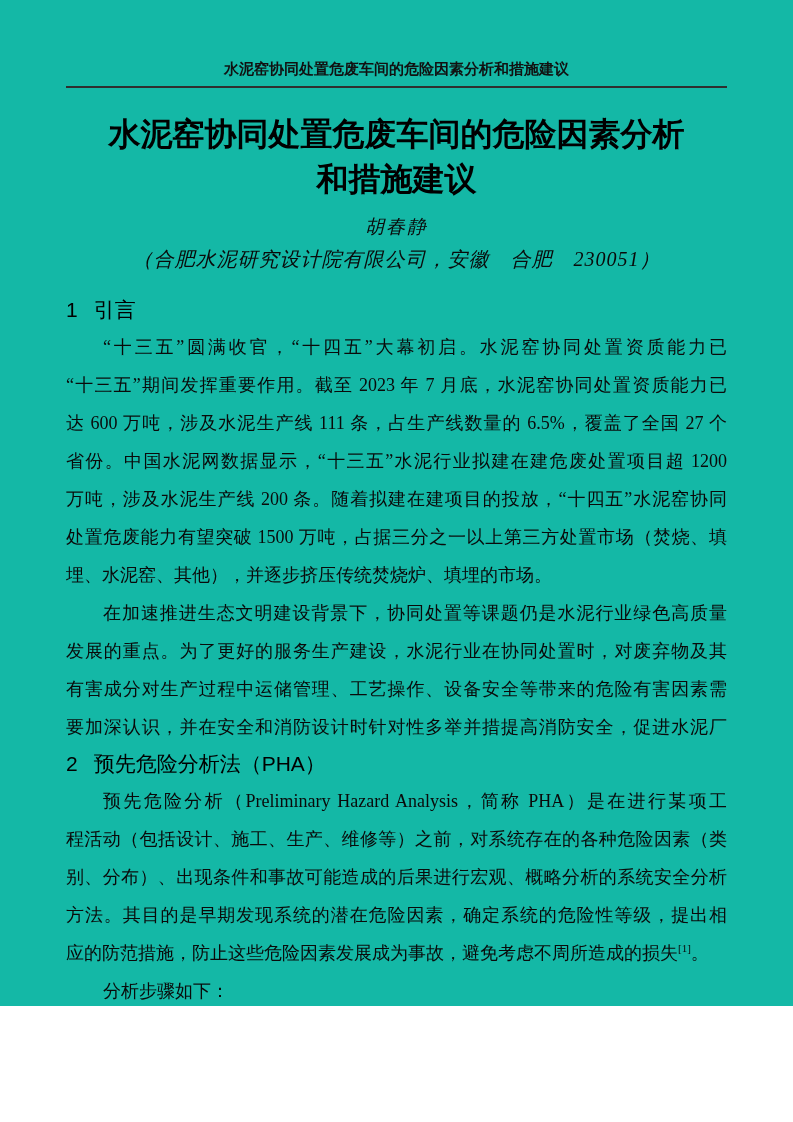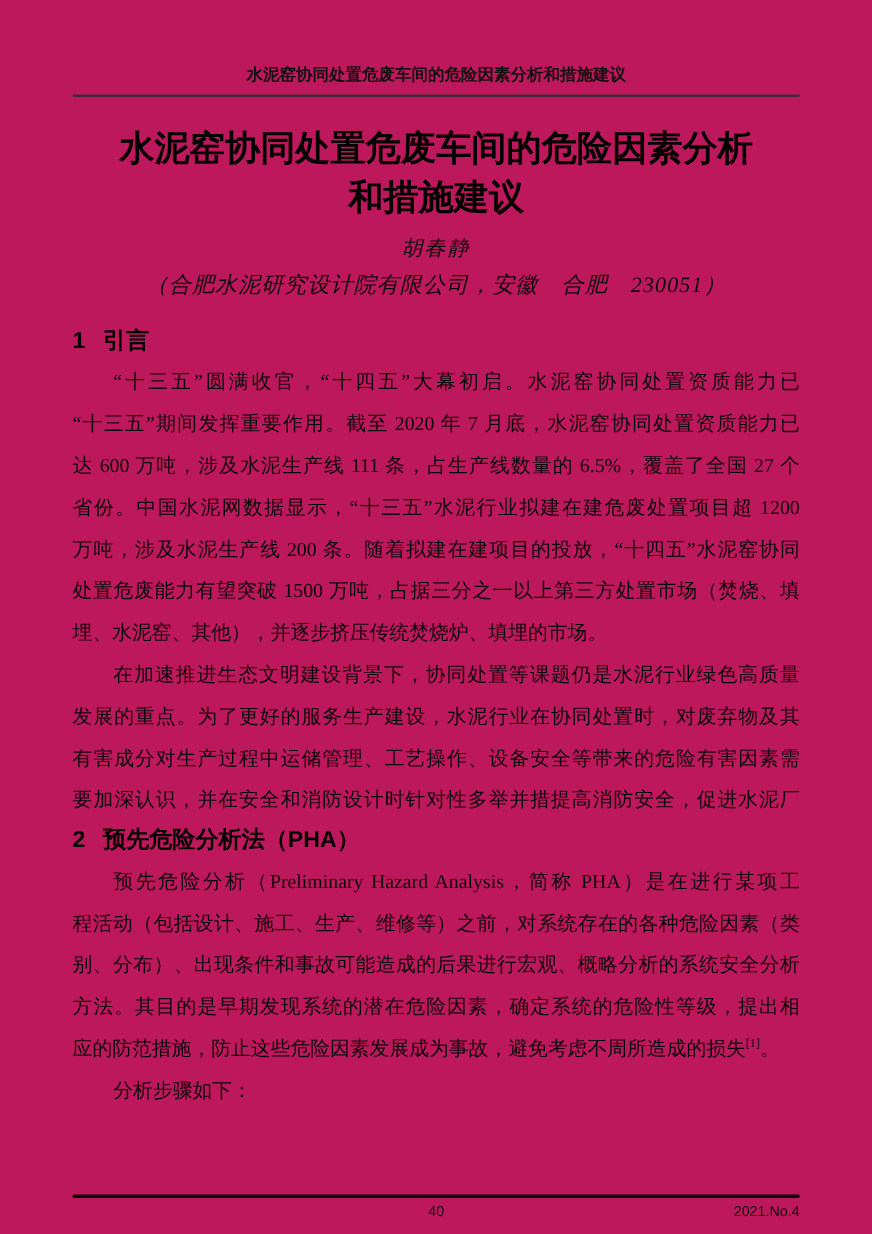--- a/index.html
+++ b/index.html
@@ -3,23 +3,23 @@
 <meta charset="utf-8">
 <style>
   html, body {
     margin: 0;
     padding: 0;
     background: #ffffff;
   }
   .page {
     position: relative;
     width: 793px;
-    height: 1122px;
+    height: 1006px;
     margin: 0 auto;
-    background: #be185d;
+    background: #14b8a6;
     color: #0a0a0a;
     overflow: hidden;
     font-family: "Liberation Serif", "DejaVu Serif", serif;
   }
   .content {
     position: relative;
     width: 661px;
     margin: 0 auto;
   }
   
@@ -60,21 +60,21 @@
     text-align: center;
     font-style: italic;
     font-size: 20px;
     line-height: 30px;
     letter-spacing: 1px;
   }
   
   .section-heading {
     margin: 20px 0 0 0;
     font-family: "Liberation Sans", "DejaVu Sans", sans-serif;
-    font-weight: 700;
+    font-weight: 400;
     font-size: 21px;
     line-height: 32px;
     color: #000;
   }
   .section-heading.second {
     margin-top: 2px;
   }
   .section-heading .sec-label { margin-left: 16px; }
   
   .paragraph { margin-top: 2px; }
@@ -141,21 +141,21 @@
 
     <div class="author">胡春静</div>
     <div class="affiliation">（合肥水泥研究设计院有限公司，安徽　合肥　230051）</div>
 
     <h2 class="section-heading">
       <span class="sec-num">1</span><span class="sec-label">引言</span>
     </h2>
 
     <div class="paragraph">
       <div class="line fill indent">“十三五”圆满收官，“十四五”大幕初启。水泥窑协同处置资质能力已</div>
-      <div class="line fill">“十三五”期间发挥重要作用。截至 2020 年 7 月底，水泥窑协同处置资质能力已</div>
+      <div class="line fill">“十三五”期间发挥重要作用。截至 2023 年 7 月底，水泥窑协同处置资质能力已</div>
       <div class="line fill">达 600 万吨，涉及水泥生产线 111 条，占生产线数量的 6.5%，覆盖了全国 27 个</div>
       <div class="line fill">省份。中国水泥网数据显示，“十三五”水泥行业拟建在建危废处置项目超 1200</div>
       <div class="line fill">万吨，涉及水泥生产线 200 条。随着拟建在建项目的投放，“十四五”水泥窑协同</div>
       <div class="line fill">处置危废能力有望突破 1500 万吨，占据三分之一以上第三方处置市场（焚烧、填</div>
       <div class="line">埋、水泥窑、其他），并逐步挤压传统焚烧炉、填埋的市场。</div>
     </div>
 
     <div class="paragraph tight">
       <div class="line fill indent">在加速推进生态文明建设背景下，协同处置等课题仍是水泥行业绿色高质量</div>
       <div class="line fill">发展的重点。为了更好的服务生产建设，水泥行业在协同处置时，对废弃物及其</div>

